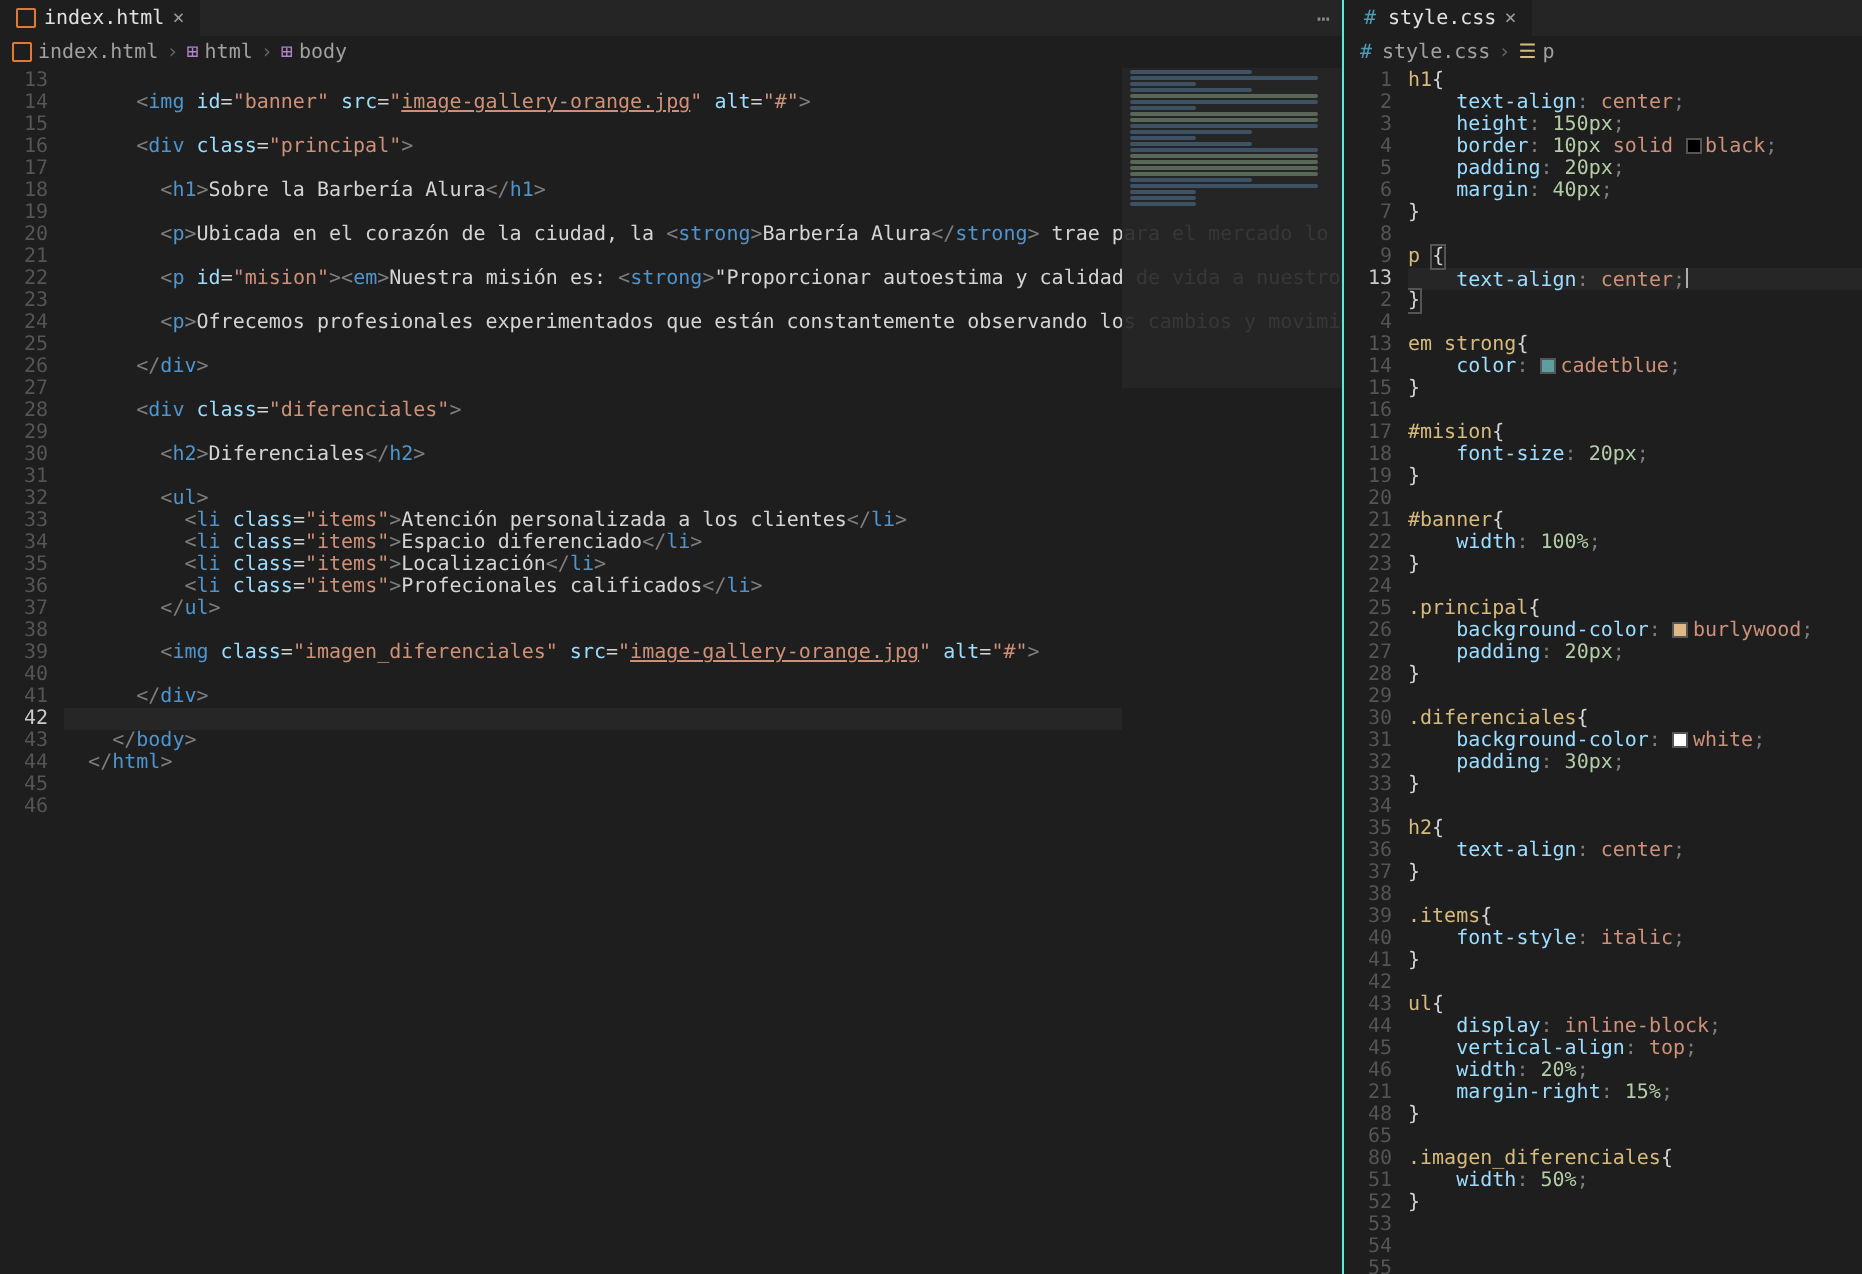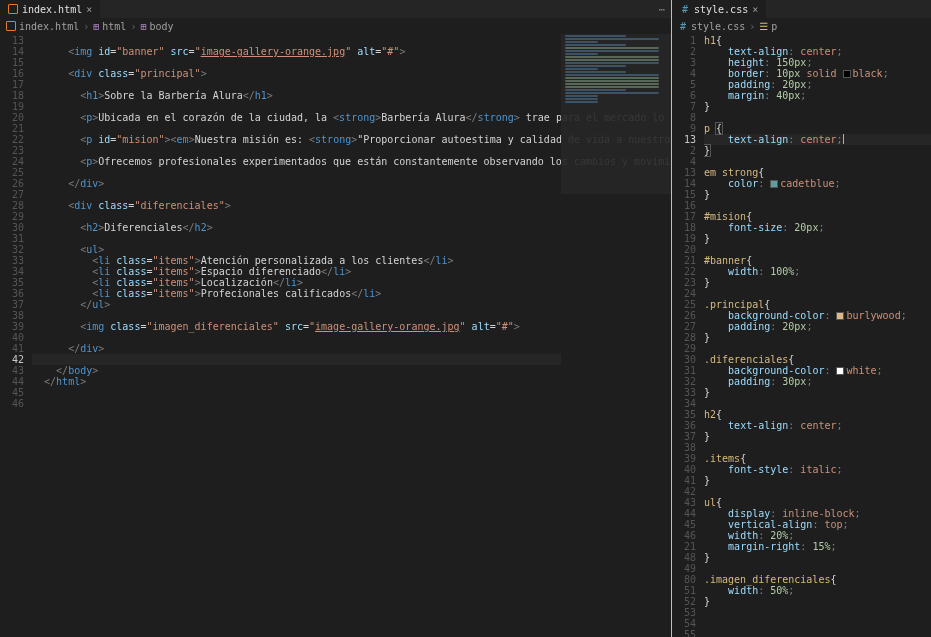--- a/index.html
+++ b/index.html
@@ -268,21 +268,21 @@
         <div>39</div>
         <div>40</div>
         <div>41</div>
         <div>42</div>
         <div>43</div>
         <div>44</div>
         <div>45</div>
         <div>46</div>
         <div>21</div>
         <div>48</div>
-        <div>49</div>
+        <div>65</div>
         <div>80</div>
         <div>51</div>
         <div>52</div>
         <div>53</div>
         <div>54</div>
         <div>55</div>
       </div>
     <div class="code" id="code-right"><div class="line"><span class="t-sel">h1</span><span class="t-brace">{</span></div><div class="line">&nbsp;&nbsp;&nbsp;&nbsp;<span class="t-prop">text-align</span><span class="t-punct">: </span><span class="t-val">center</span><span class="t-punct">;</span></div><div class="line">&nbsp;&nbsp;&nbsp;&nbsp;<span class="t-prop">height</span><span class="t-punct">: </span><span class="t-num">150px</span><span class="t-punct">;</span></div><div class="line">&nbsp;&nbsp;&nbsp;&nbsp;<span class="t-prop">border</span><span class="t-punct">: </span><span class="t-num">10px</span> <span class="t-val">solid</span> <span class="color-swatch" style="background:#000"></span><span class="t-val">black</span><span class="t-punct">;</span></div><div class="line">&nbsp;&nbsp;&nbsp;&nbsp;<span class="t-prop">padding</span><span class="t-punct">: </span><span class="t-num">20px</span><span class="t-punct">;</span></div><div class="line">&nbsp;&nbsp;&nbsp;&nbsp;<span class="t-prop">margin</span><span class="t-punct">: </span><span class="t-num">40px</span><span class="t-punct">;</span></div><div class="line"><span class="t-brace">}</span></div><div class="line">&nbsp;</div><div class="line"><span class="t-sel">p</span> <span class="brace-hl"><span class="t-brace">{</span></span></div><div class="line hl">&nbsp;&nbsp;&nbsp;&nbsp;<span class="t-prop">text-align</span><span class="t-punct">: </span><span class="t-val">center</span><span class="t-punct">;</span><span class="cursor"></span></div><div class="line"><span class="brace-hl"><span class="t-brace">}</span></span></div><div class="line">&nbsp;</div><div class="line"><span class="t-sel">em strong</span><span class="t-brace">{</span></div><div class="line">&nbsp;&nbsp;&nbsp;&nbsp;<span class="t-prop">color</span><span class="t-punct">: </span><span class="color-swatch" style="background:cadetblue"></span><span class="t-val">cadetblue</span><span class="t-punct">;</span></div><div class="line"><span class="t-brace">}</span></div><div class="line">&nbsp;</div><div class="line"><span class="t-sel">#mision</span><span class="t-brace">{</span></div><div class="line">&nbsp;&nbsp;&nbsp;&nbsp;<span class="t-prop">font-size</span><span class="t-punct">: </span><span class="t-num">20px</span><span class="t-punct">;</span></div><div class="line"><span class="t-brace">}</span></div><div class="line">&nbsp;</div><div class="line"><span class="t-sel">#banner</span><span class="t-brace">{</span></div><div class="line">&nbsp;&nbsp;&nbsp;&nbsp;<span class="t-prop">width</span><span class="t-punct">: </span><span class="t-num">100%</span><span class="t-punct">;</span></div><div class="line"><span class="t-brace">}</span></div><div class="line">&nbsp;</div><div class="line"><span class="t-sel">.principal</span><span class="t-brace">{</span></div><div class="line">&nbsp;&nbsp;&nbsp;&nbsp;<span class="t-prop">background-color</span><span class="t-punct">: </span><span class="color-swatch" style="background:burlywood"></span><span class="t-val">burlywood</span><span class="t-punct">;</span></div><div class="line">&nbsp;&nbsp;&nbsp;&nbsp;<span class="t-prop">padding</span><span class="t-punct">: </span><span class="t-num">20px</span><span class="t-punct">;</span></div><div class="line"><span class="t-brace">}</span></div><div class="line">&nbsp;</div><div class="line"><span class="t-sel">.diferenciales</span><span class="t-brace">{</span></div><div class="line">&nbsp;&nbsp;&nbsp;&nbsp;<span class="t-prop">background-color</span><span class="t-punct">: </span><span class="color-swatch" style="background:#fff"></span><span class="t-val">white</span><span class="t-punct">;</span></div><div class="line">&nbsp;&nbsp;&nbsp;&nbsp;<span class="t-prop">padding</span><span class="t-punct">: </span><span class="t-num">30px</span><span class="t-punct">;</span></div><div class="line"><span class="t-brace">}</span></div><div class="line">&nbsp;</div><div class="line"><span class="t-sel">h2</span><span class="t-brace">{</span></div><div class="line">&nbsp;&nbsp;&nbsp;&nbsp;<span class="t-prop">text-align</span><span class="t-punct">: </span><span class="t-val">center</span><span class="t-punct">;</span></div><div class="line"><span class="t-brace">}</span></div><div class="line">&nbsp;</div><div class="line"><span class="t-sel">.items</span><span class="t-brace">{</span></div><div class="line">&nbsp;&nbsp;&nbsp;&nbsp;<span class="t-prop">font-style</span><span class="t-punct">: </span><span class="t-val">italic</span><span class="t-punct">;</span></div><div class="line"><span class="t-brace">}</span></div><div class="line">&nbsp;</div><div class="line"><span class="t-sel">ul</span><span class="t-brace">{</span></div><div class="line">&nbsp;&nbsp;&nbsp;&nbsp;<span class="t-prop">display</span><span class="t-punct">: </span><span class="t-val">inline-block</span><span class="t-punct">;</span></div><div class="line">&nbsp;&nbsp;&nbsp;&nbsp;<span class="t-prop">vertical-align</span><span class="t-punct">: </span><span class="t-val">top</span><span class="t-punct">;</span></div><div class="line">&nbsp;&nbsp;&nbsp;&nbsp;<span class="t-prop">width</span><span class="t-punct">: </span><span class="t-num">20%</span><span class="t-punct">;</span></div><div class="line">&nbsp;&nbsp;&nbsp;&nbsp;<span class="t-prop">margin-right</span><span class="t-punct">: </span><span class="t-num">15%</span><span class="t-punct">;</span></div><div class="line"><span class="t-brace">}</span></div><div class="line">&nbsp;</div><div class="line"><span class="t-sel">.imagen_diferenciales</span><span class="t-brace">{</span></div><div class="line">&nbsp;&nbsp;&nbsp;&nbsp;<span class="t-prop">width</span><span class="t-punct">: </span><span class="t-num">50%</span><span class="t-punct">;</span></div><div class="line"><span class="t-brace">}</span></div><div class="line">&nbsp;</div><div class="line">&nbsp;</div></div>
   </div>
 </div>

